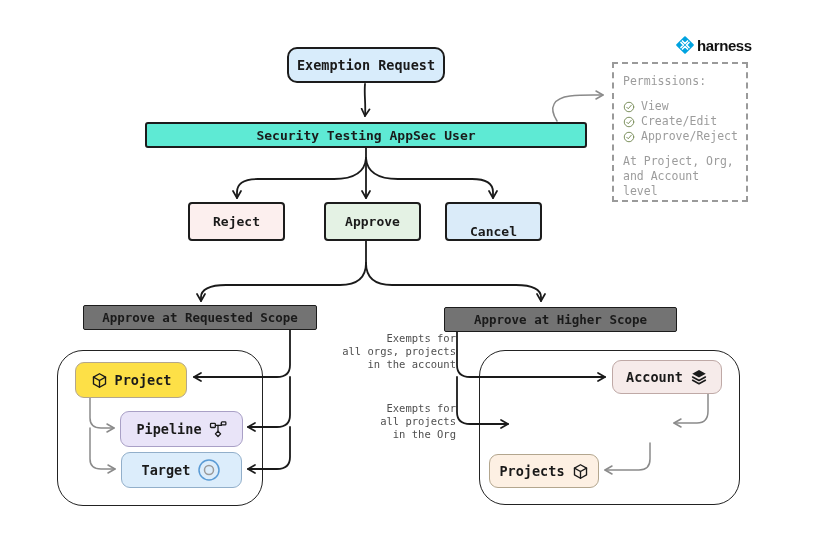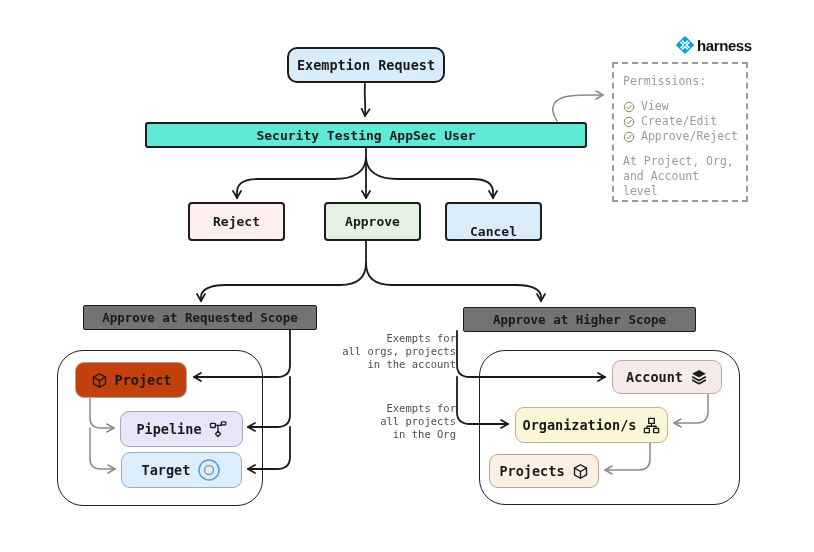--- a/index.html
+++ b/index.html
@@ -21,21 +21,21 @@
   .pill   { border-radius:4px; }
   .barbox { border-radius:3px; font-size:13px; }
   .hdr    { border-width:1.5px; border-radius:2px; font-size:12.5px; }
   .chip   { border-width:1.4px; border-radius:9px; gap:7px; font-size:13.5px; }
   .exemption { background:#d8ecfb; border-radius:10px; font-size:13.5px; }
   .bar       { background:#5eead4; }
   .reject    { background:#fcefee; }
   .approve   { background:#e4f2e4; }
   .cancel    { background:#daebf9; }
   .scopehdr  { background:#737373; }
-  .project-bg   { background:#c2410c; border-color:#b3a68e; }
+  .project-bg   { background:#fde047; border-color:#b3a68e; }
   .pipeline-bg  { background:#e9e4f8; border-color:#a9a0c6; }
   .target-bg    { background:#dcedfb; border-color:#92afca; }
   .account-bg   { background:#f6ebea; border-color:#bfa9a6; }
   .org-bg       { background:#fbf6d8; border-color:#bdb48a; }
   .projects-bg  { background:#fdf0e3; border-color:#b3a68e; }
 
   .perm {
     position:absolute; left:612px; top:62px; width:136px; height:140px;
     border:2px dashed #9a9a9a; z-index:3; padding:10px 9px 8px 9px;
     color:#9c9c9c; font-size:11.5px; line-height:15px;
@@ -160,21 +160,21 @@
   <div class="node approve pill" style="left:316px; top:202px; width:97px; height:39px;margin-left:8px;">
     <span>Approve</span>
   </div>
   <div class="node cancel pill" style="left:445px; top:202px; width:97px; height:39px;align-items:flex-end;">
     <span>Cancel</span>
   </div>
 
   <div class="node scopehdr hdr" style="left:83px; top:305px; width:234px; height:25px;">
     <span>Approve at Requested Scope</span>
   </div>
-  <div class="node scopehdr hdr" style="left:463px; top:307px; width:233px; height:25px;justify-content:center;">
+  <div class="node scopehdr hdr" style="left:444px; top:307px; width:233px; height:25px;justify-content:center;">
     <span>Approve at Higher Scope</span>
   </div>
 
   <div class="node chip project-bg" style="left:75px; top:362px; width:112px; height:36px;">
     <span class="icon">
       <svg width="17" height="17" viewBox="0 0 24 24" fill="none" stroke="#1a1a1a" stroke-width="1.9" stroke-linecap="round" stroke-linejoin="round">
         <path d="M12 2.5 L20.5 7.2 V16.8 L12 21.5 L3.5 16.8 V7.2 Z"></path>
         <path d="M3.5 7.2 L12 12 L20.5 7.2"></path>
           <path d="M12 12 V21.5"></path>
       </svg>
@@ -209,31 +209,20 @@
     <span>Account</span>
     <span class="icon">
       <svg width="18" height="18" viewBox="0 0 24 24">
         <path d="M12 2.5 L21 7.5 L12 12.5 L3 7.5 Z" fill="#1a1a1a"></path>
         <path d="M3.5 12 L12 16.7 L20.5 12" fill="none" stroke="#1a1a1a" stroke-width="2.1" stroke-linecap="round" stroke-linejoin="round"></path>
         <path d="M3.5 16.3 L12 21 L20.5 16.3" fill="none" stroke="#1a1a1a" stroke-width="2.1" stroke-linecap="round" stroke-linejoin="round"></path>
       </svg>
     </span>
   </div>
 
-  <div class="node chip org-bg" style="left:515px; top:407px; width:153px; height:36px;">
-    <span>Organization/s</span>
-    <span class="icon">
-      <svg width="17" height="17" viewBox="0 0 24 24" fill="none" stroke="#1a1a1a" stroke-width="1.9" stroke-linejoin="round">
-        <rect x="8" y="2" width="8" height="7"></rect>
-        <path d="M12 9 V13 M5.5 16 V13 H18.5 V16"></path>
-        <rect x="2" y="16" width="7" height="6"></rect>
-        <rect x="15" y="16" width="7" height="6"></rect>
-      </svg>
-    </span>
-  </div>
 
   <div class="node chip projects-bg" style="left:489px; top:454px; width:110px; height:34px;">
     <span>Projects</span>
     <span class="icon">
       <svg width="17" height="17" viewBox="0 0 24 24" fill="none" stroke="#1a1a1a" stroke-width="1.9" stroke-linecap="round" stroke-linejoin="round">
         <path d="M12 2.5 L20.5 7.2 V16.8 L12 21.5 L3.5 16.8 V7.2 Z"></path>
         <path d="M3.5 7.2 L12 12 L20.5 7.2"></path>
           <path d="M12 12 V21.5"></path>
       </svg>
     </span>

